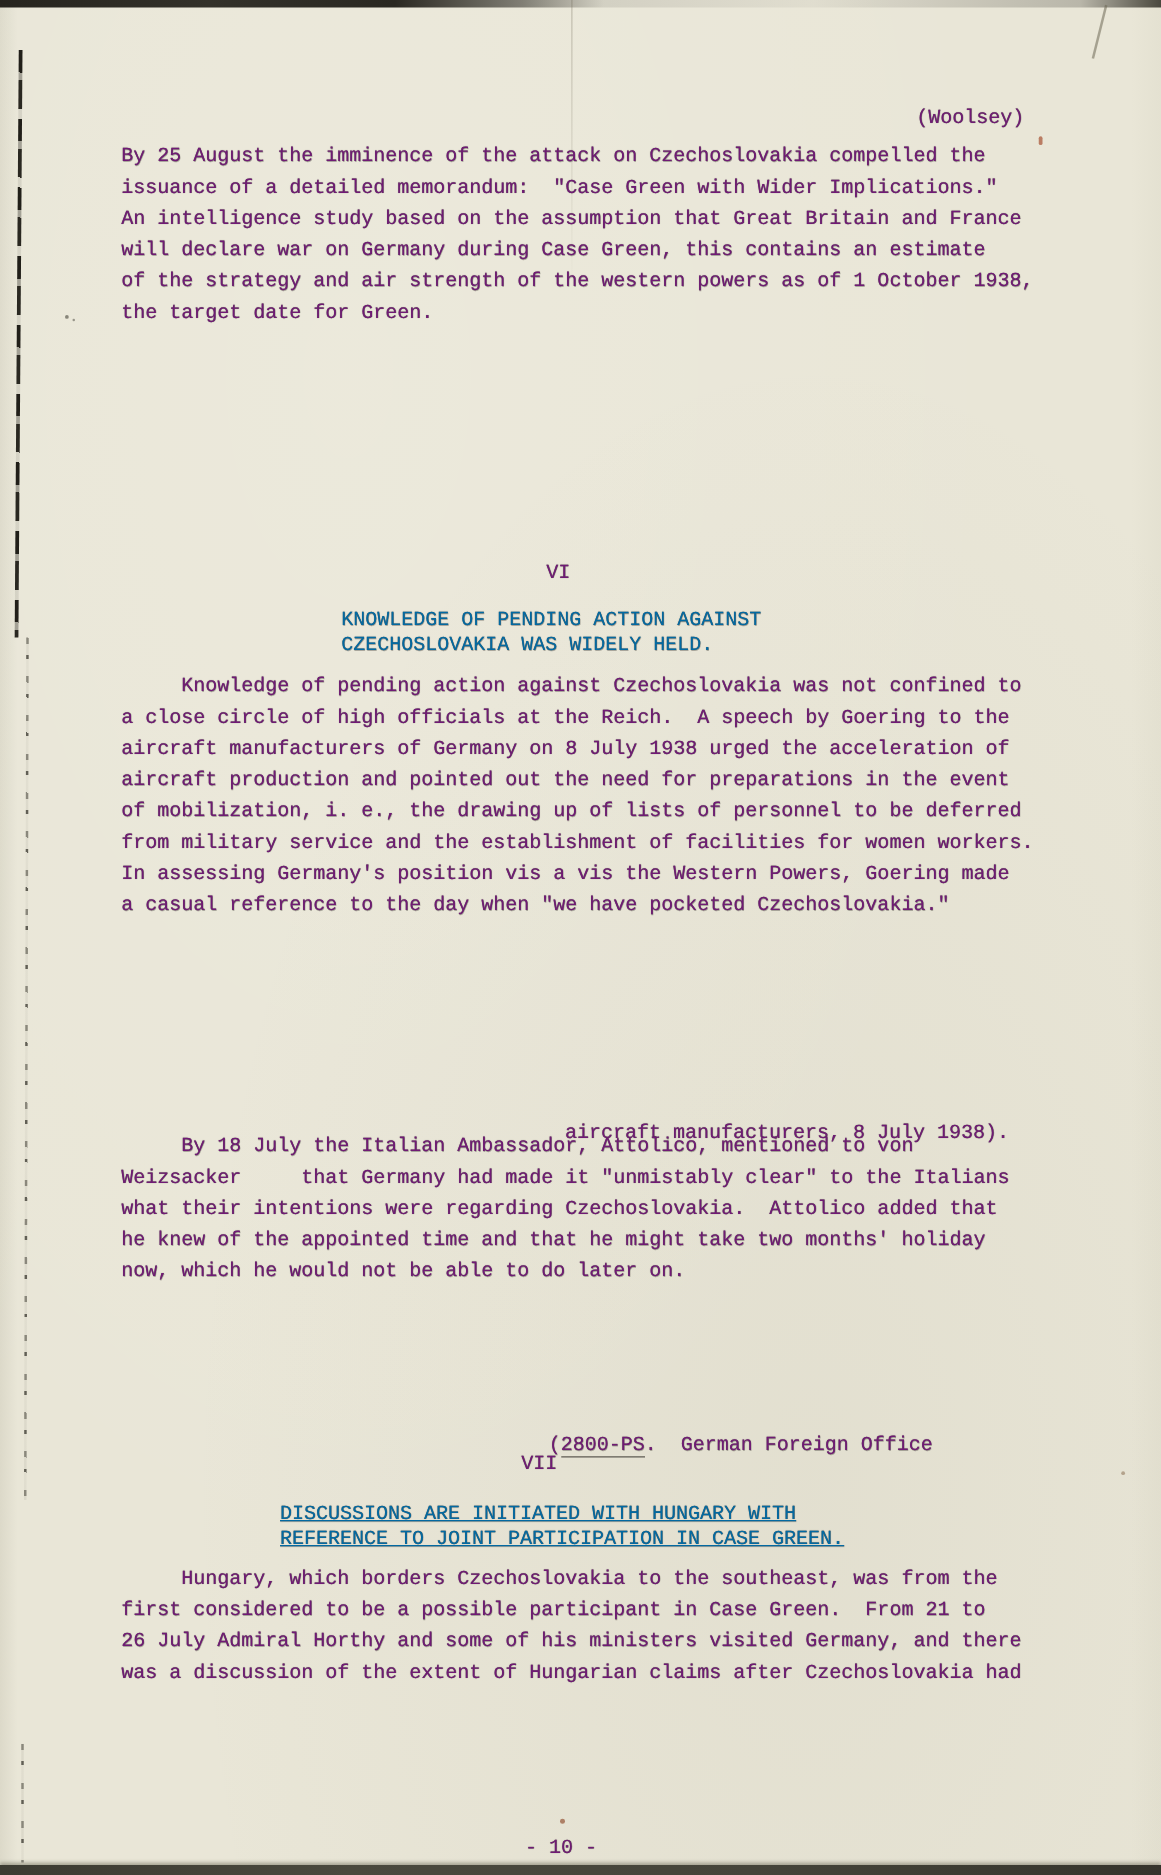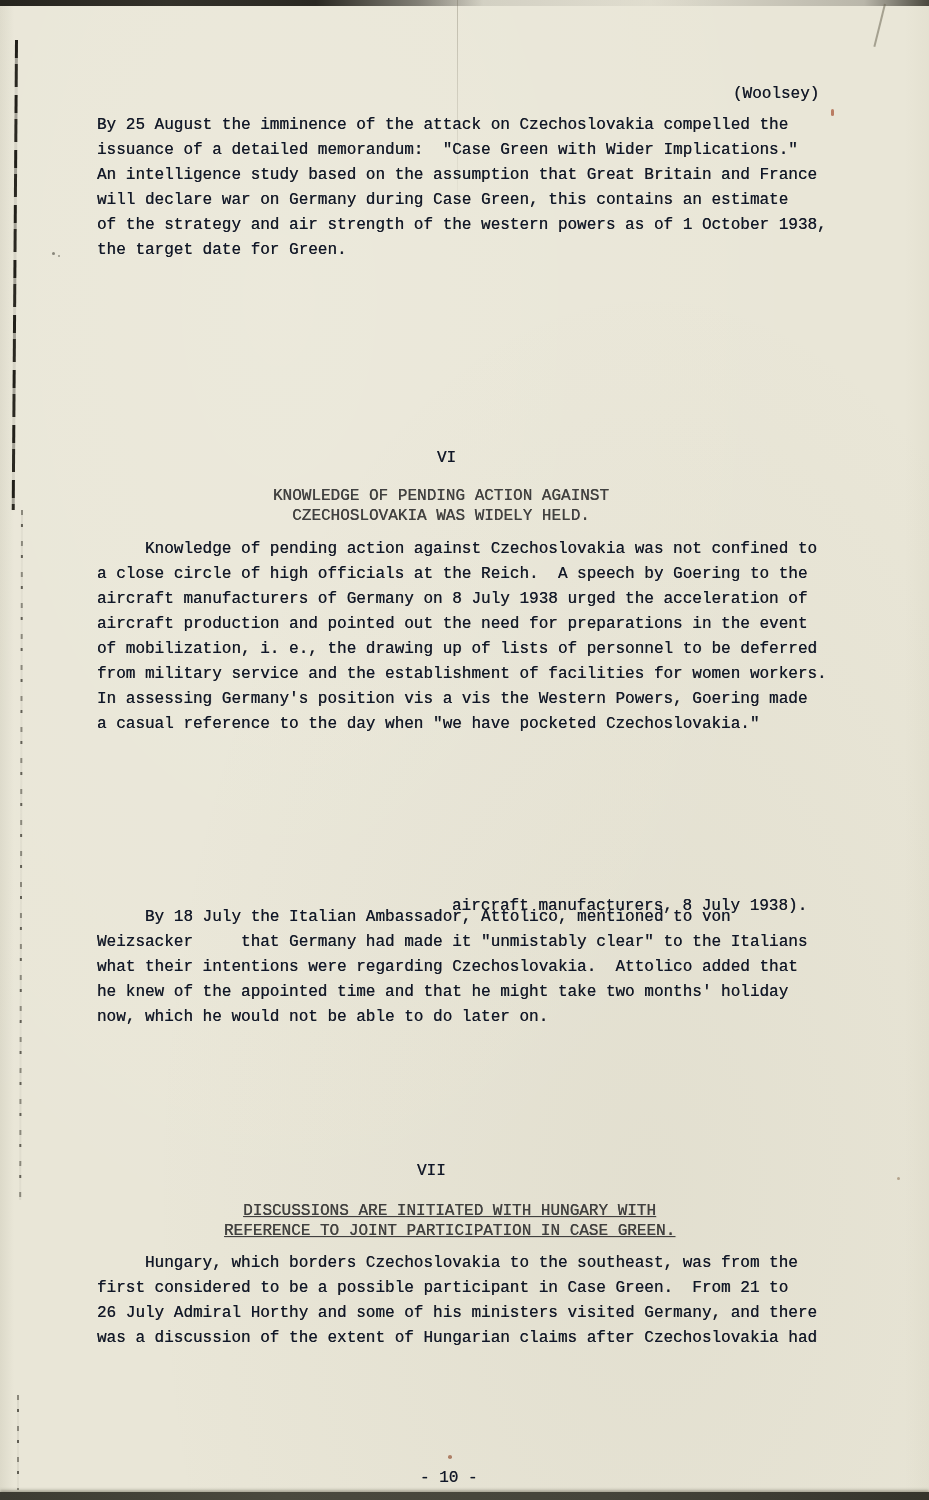--- a/index.html
+++ b/index.html
@@ -14,29 +14,29 @@
     position: absolute; inset: 0;
     background:
       radial-gradient(ellipse at 30% 20%, rgba(255,255,250,0.12), rgba(0,0,0,0) 60%),
       radial-gradient(ellipse at 70% 80%, rgba(120,115,90,0.06), rgba(0,0,0,0) 55%),
       linear-gradient(to right, #dcd9c9 0px, #e9e6d7 14px, #e9e6d7 905px, #e4e1d1 929px),
       #e9e6d7;
   }
   .tw {
     position: absolute;
     white-space: pre;
-    color: #0f172a;
+    color: #701a75;
     font-size: 16px;
     letter-spacing: 0;
     text-shadow: 0 0 0.6px rgba(69,67,59,0.85), 0.4px 0.4px 0.5px rgba(69,67,59,0.35);
   }
   .body-par { line-height: 25px; }
   .cite { line-height: 20.4px; }
   .cite .cont { margin-left: 13px; }
-  .heading { line-height: 20.4px; color: #404040; text-align: center; }
+  .heading { line-height: 20.4px; color: #0369a1; }
   .numeral { line-height: 20px; }
   .uref { border-bottom: 1.5px solid rgba(69,67,59,0.85); }
   
   .edge-top {
     position: absolute; left: 0; top: 0; width: 929px; height: 6px;
     background: linear-gradient(to right,
       #26241e 0%, #33312a 18%, #2a2822 34%, rgba(42,40,34,0.55) 45%,
       rgba(42,40,34,0.12) 52%, rgba(42,40,34,0.05) 70%,
       rgba(42,40,34,0.25) 93%, #4a483e 100%);
   }
@@ -117,20 +117,21 @@
   <div class="cont">aircraft manufacturers, 8 July 1938).</div>
 </div>
 
 <div class="tw body-par" style="left:97px; top:905px;">     By 18 July the Italian Ambassador, Attolico, mentioned to von
 Weizsacker     that Germany had made it "unmistably clear" to the Italians
 what their intentions were regarding Czechoslovakia.  Attolico added that
 he knew of the appointed time and that he might take two months' holiday
 now, which he would not be able to do later on.</div>
 
 <div class="cite tw" style="left:439px; top:1105px;">
+  <div><span>(</span><span class="uref">2800-PS</span><span>.  German Foreign Office</span></div>
 </div>
 
 <div class="tw numeral" style="left:417px; top:1161px;">VII</div>
 
 <div class="tw heading" style="left:224px; top:1201px;text-decoration:underline;">DISCUSSIONS ARE INITIATED WITH HUNGARY WITH
 REFERENCE TO JOINT PARTICIPATION IN CASE GREEN.</div>
 
 <div class="tw body-par" style="left:97px; top:1251px;">     Hungary, which borders Czechoslovakia to the southeast, was from the
 first considered to be a possible participant in Case Green.  From 21 to
 26 July Admiral Horthy and some of his ministers visited Germany, and there

